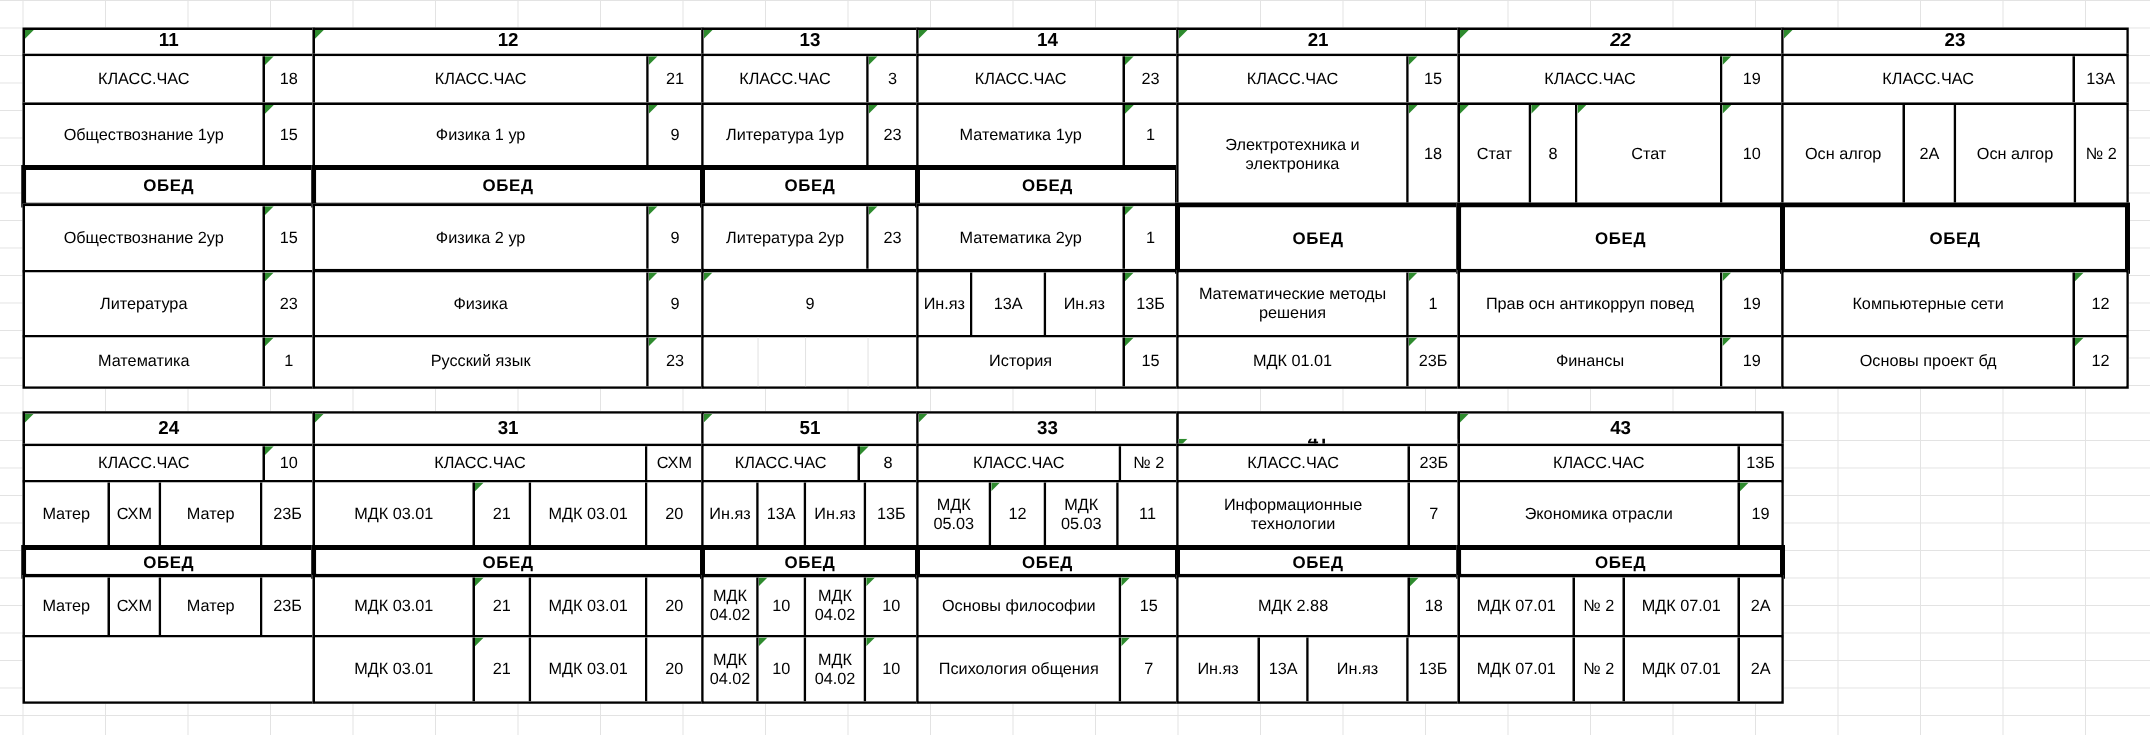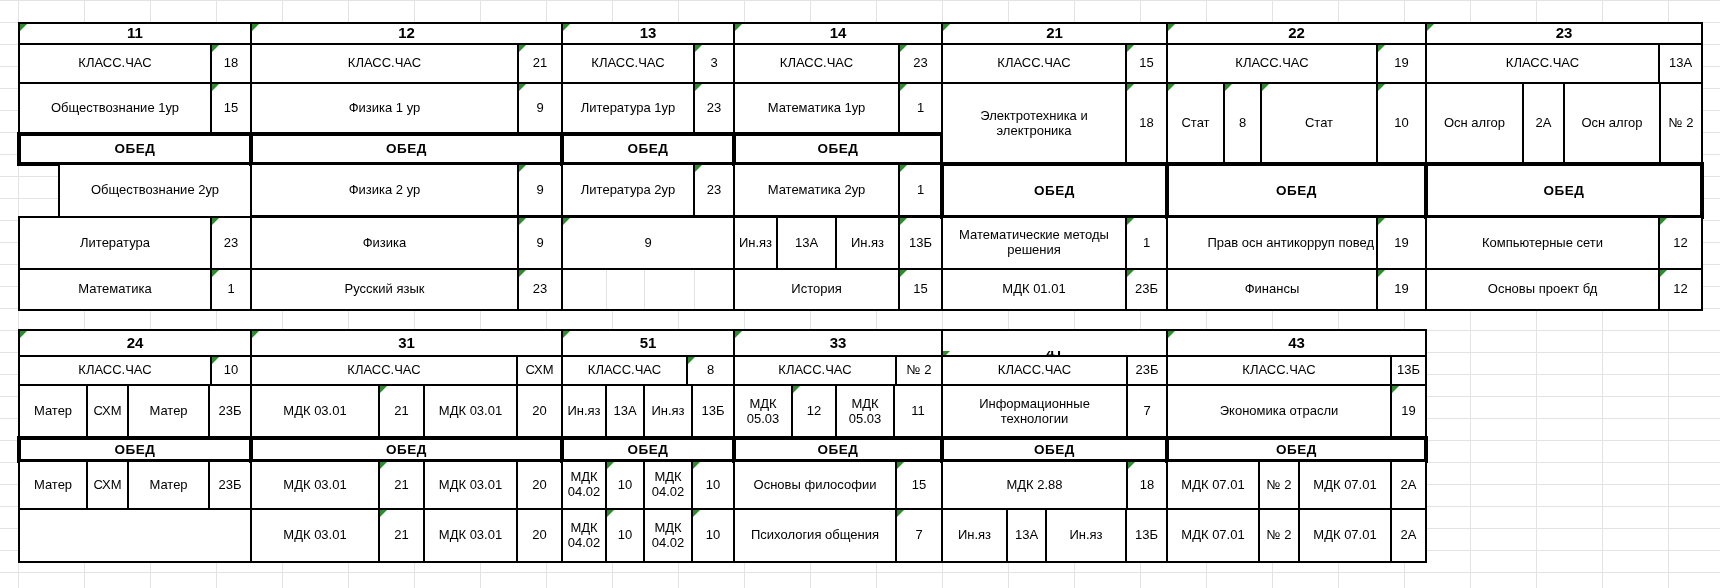--- a/index.html
+++ b/index.html
@@ -61,21 +61,21 @@
         <div class="cell" style="flex: 1 1 auto;">
           <span class="tri"></span>
           <span class="txt">15</span>
         </div>
       </div>
       <div class="row lunch" style="left: -1px; top: 110px; width: 236px; height: 34px;">
         <div class="cell" style="flex: 1 1 auto;">
           <span class="txt">ОБЕД</span>
         </div>
       </div>
-      <div class="row" style="left: 0px; top: 141px; width: 234px; height: 55px; margin-left: 40px;">
+      <div class="row" style="left: 0px; top: 141px; width: 234px; height: 55px;">
         <div class="cell bdiv" style="flex: 0 0 192px;">
           <span class="txt">Обществознание 2ур</span>
         </div>
         <div class="cell" style="flex: 1 1 auto;">
           <span class="tri"></span>
           <span class="txt">15</span>
         </div>
       </div>
       <div class="row" style="left: 0px; top: 194px; width: 234px; height: 54px;">
         <div class="cell bdiv" style="flex: 0 0 192px;">
@@ -312,21 +312,21 @@
       <div class="row" style="left: 923px; top: 246px; width: 227px; height: 43px;">
         <div class="cell bdiv" style="flex: 0 0 184px;">
           <span class="txt">МДК 01.01</span>
         </div>
         <div class="cell" style="flex: 1 1 auto;">
           <span class="tri"></span>
           <span class="txt">23Б</span>
         </div>
       </div>
       <div class="row head" style="left: 1148px; top: 0px; width: 261px; height: 23px;">
-        <div class="cell" style="flex: 1 1 auto;">
+        <div class="cell" style="flex: 1 1 auto; font-style: italic;">
           <span class="tri"></span>
           <span class="txt">22</span>
         </div>
       </div>
       <div class="row" style="left: 1148px; top: 21px; width: 261px; height: 41px;">
         <div class="cell bdiv" style="flex: 0 0 210px;">
           <span class="txt">КЛАСС.ЧАС</span>
         </div>
         <div class="cell" style="flex: 1 1 auto;">
           <span class="tri"></span>
@@ -350,21 +350,21 @@
           <span class="tri"></span>
           <span class="txt">10</span>
         </div>
       </div>
       <div class="row lunch" style="left: 1147px; top: 140px; width: 263px; height: 57px;">
         <div class="cell" style="flex: 1 1 auto;">
           <span class="txt">ОБЕД</span>
         </div>
       </div>
       <div class="row" style="left: 1148px; top: 194px; width: 261px; height: 54px;">
-        <div class="cell bdiv" style="flex: 0 0 210px; text-align: right;">
+        <div class="cell bdiv" style="flex: 0 0 210px;">
           <span class="txt">Прав осн антикорруп повед</span>
         </div>
         <div class="cell" style="flex: 1 1 auto;">
           <span class="tri"></span>
           <span class="txt">19</span>
         </div>
       </div>
       <div class="row" style="left: 1148px; top: 246px; width: 261px; height: 43px;">
         <div class="cell bdiv" style="flex: 0 0 210px;">
           <span class="txt">Финансы</span>

